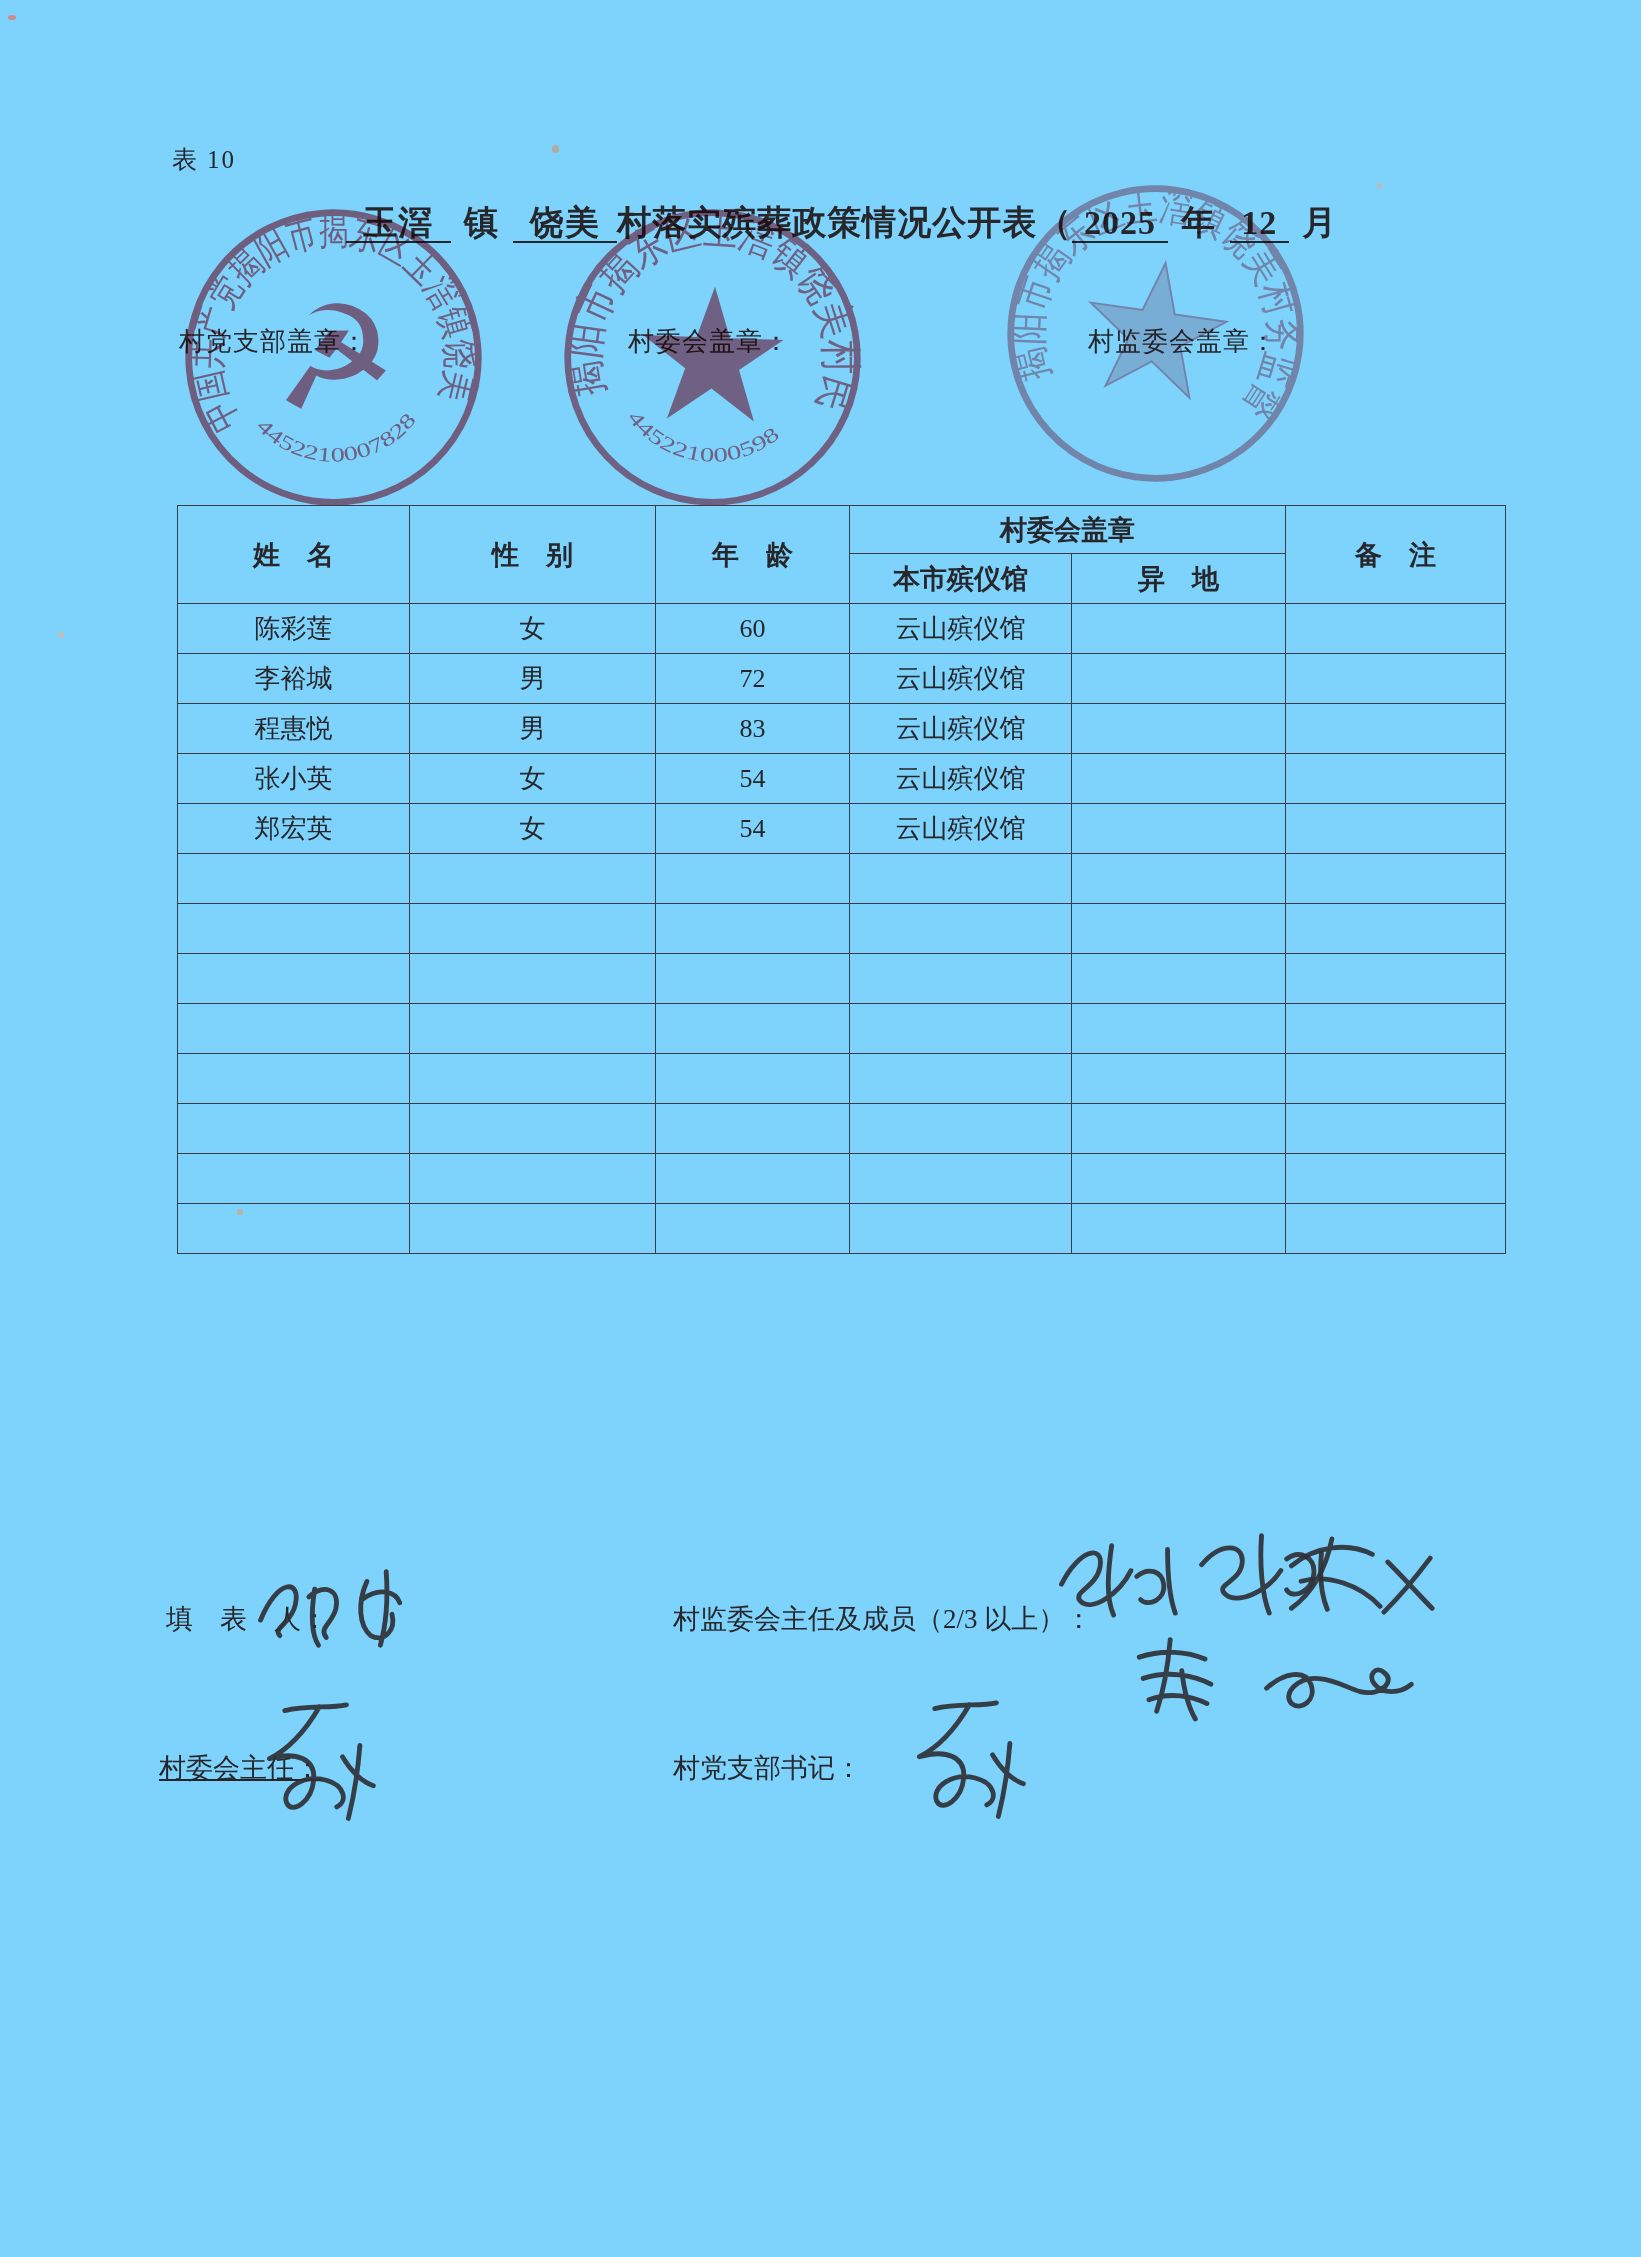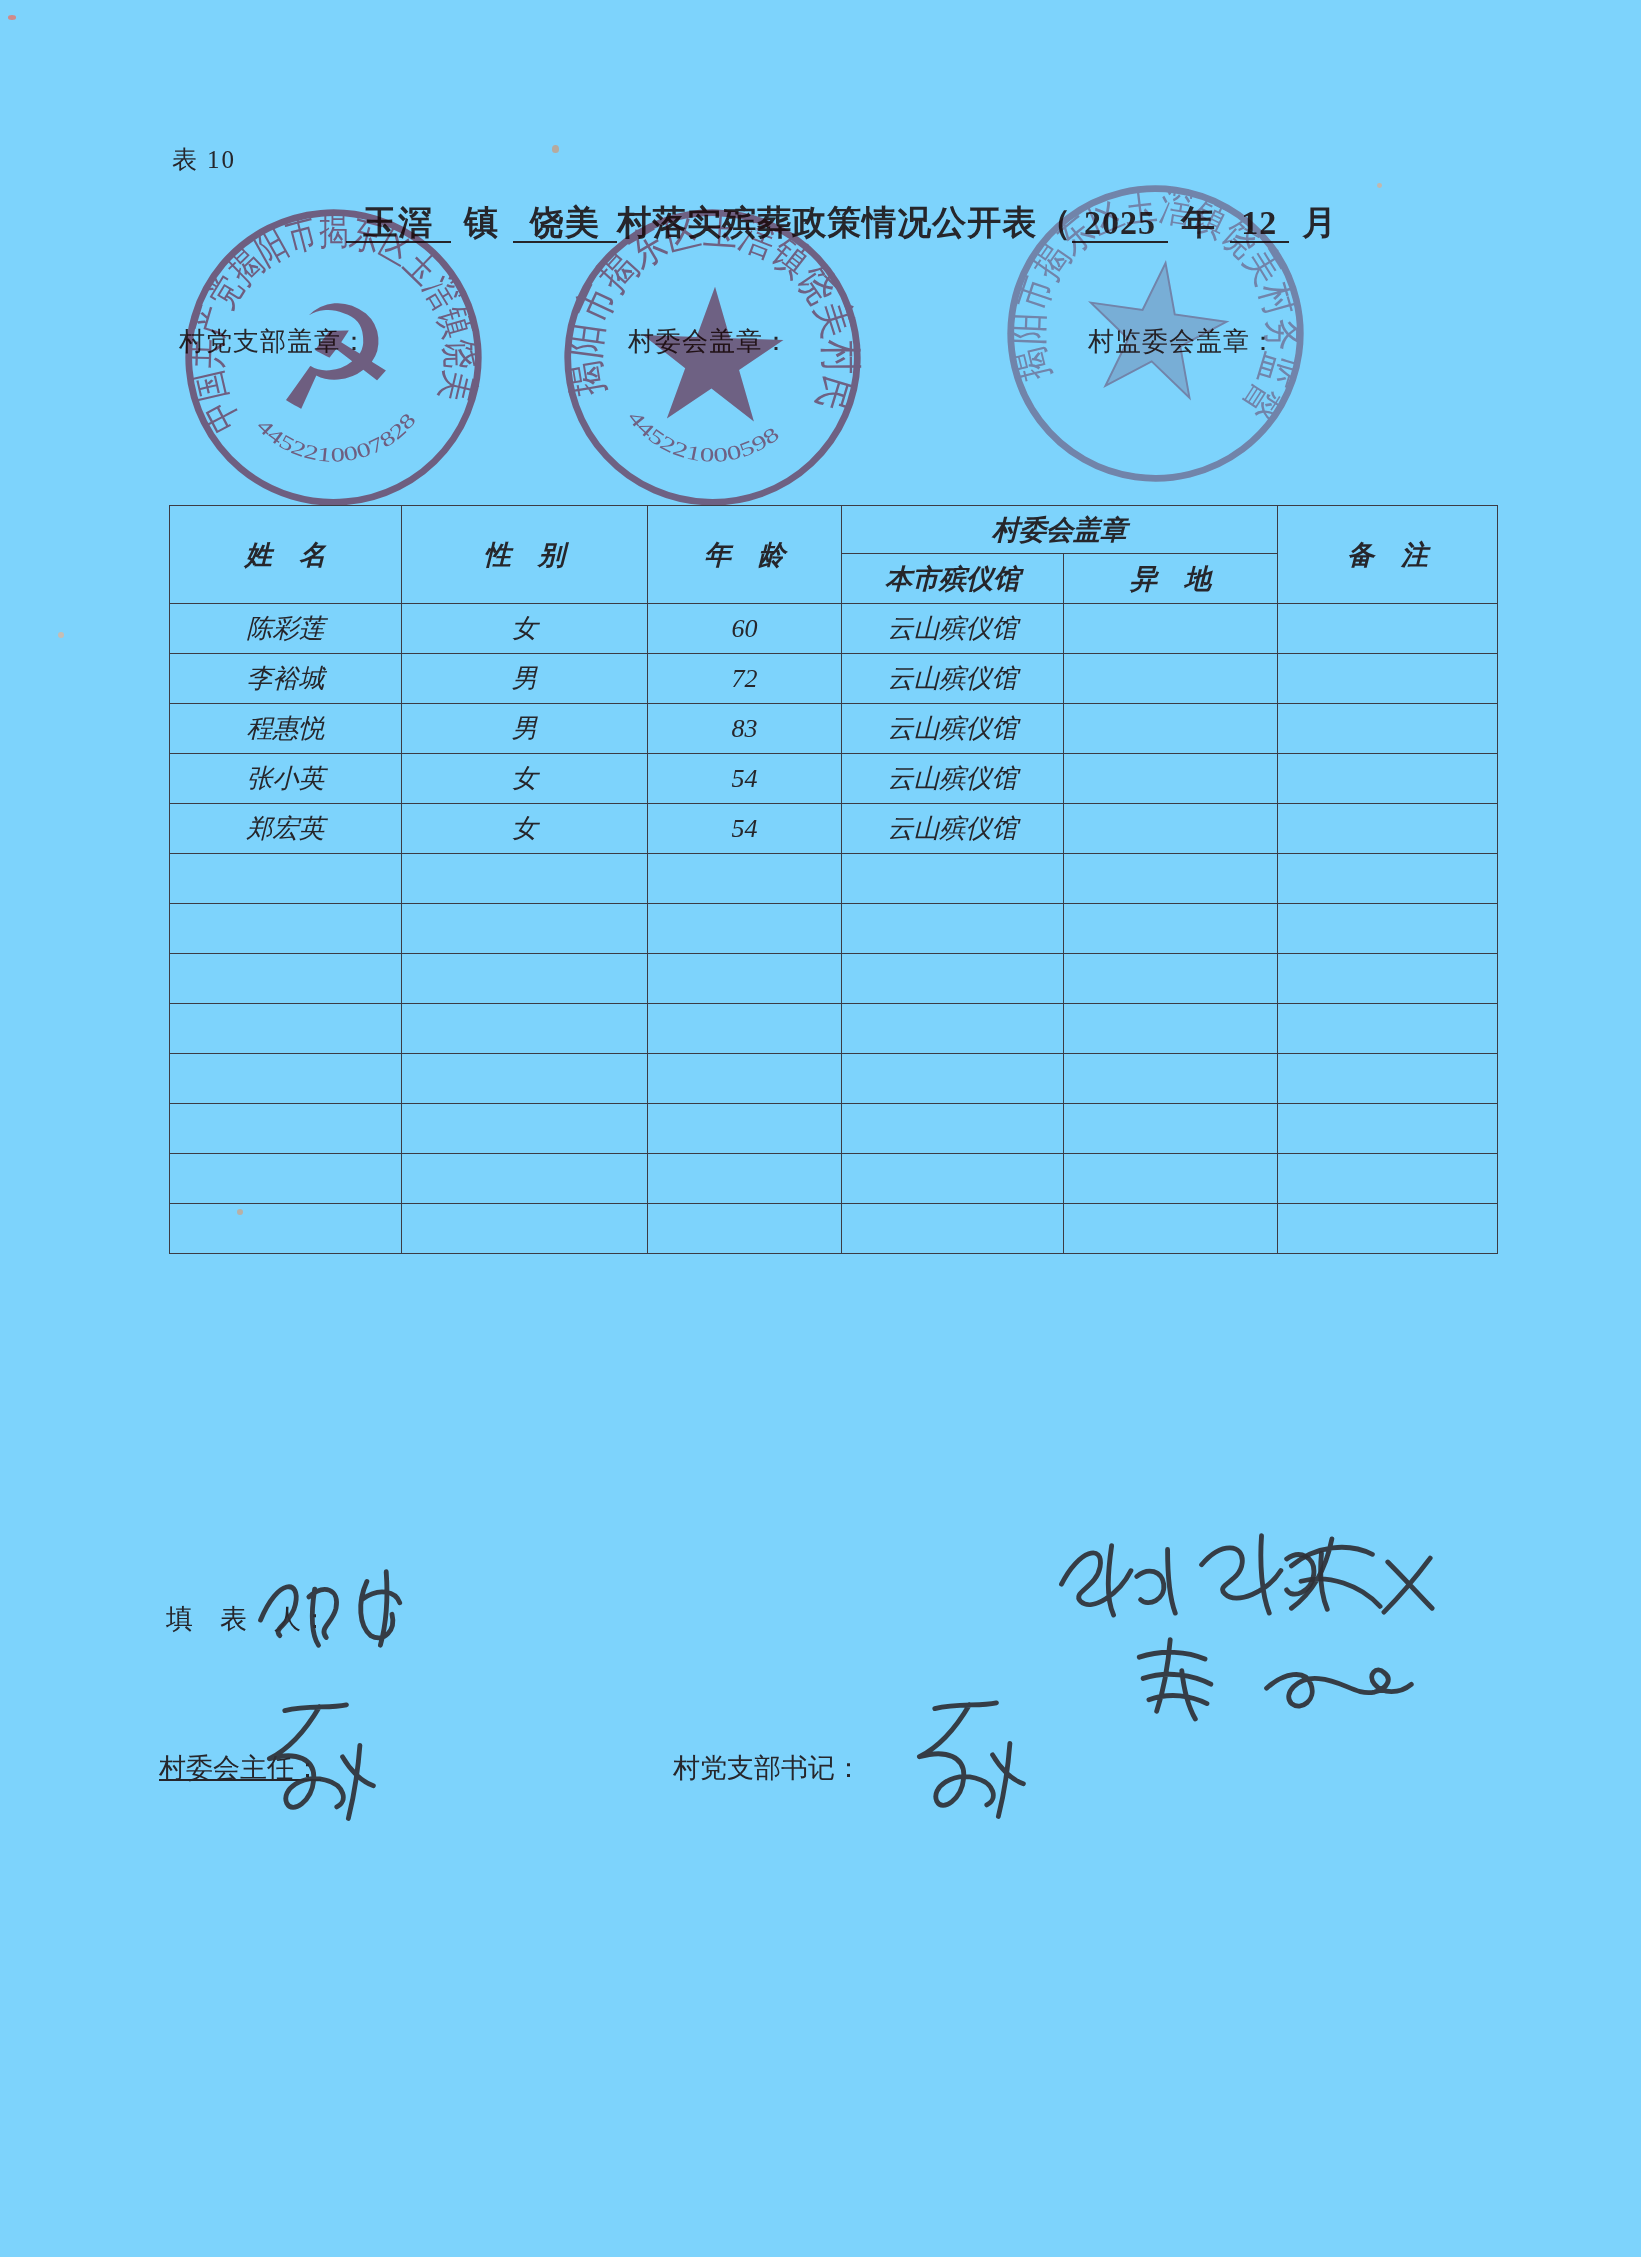--- a/index.html
+++ b/index.html
@@ -28,22 +28,22 @@
   .title .sp { display:inline-block; width:13.5px; }
   .seal-label { position:absolute; top:324px; font-size:26px; letter-spacing:1px; }
   .seal-label.l1 { left:179px; }
   .seal-label.l2 { left:628px; }
   .seal-label.l3 { left:1048px;margin-left:40px; }
   
   .stamp { position:absolute; mix-blend-mode:multiply; }
   .stamp text { font-family:"Liberation Serif","DejaVu Serif",serif; }
   
   .main-table {
-    position:absolute; left:169px; top:505px;
-    border-collapse:collapse; table-layout:fixed; width:1329px;font-style:italic;
+    position:absolute; left:177px; top:505px;
+    border-collapse:collapse; table-layout:fixed; width:1329px;
   }
   .main-table th, .main-table td {
     border:1.9px solid #3c3c44; padding:0;
     text-align:center; vertical-align:middle;
     overflow:hidden; white-space:nowrap;
   }
   .main-table thead th { font-size:27px; font-weight:600; }
   .main-table tbody td { font-size:26px; font-weight:400; }
   .hrow1 { height:48px; } .hrow2 { height:50px; } .brow { height:50px; }
   
@@ -240,20 +240,21 @@
           <td></td>
           <td></td>
           <td></td>
           <td></td>
           <td></td>
         </tr>
     </tbody>
   </table>
 
   <div class="foot-label" style="left:166px; top:1601px;">填　表　人：</div>
+  <div class="foot-label" style="left:673px; top:1601px;">村监委会主任及成员（2/3 以上）：</div>
   <div class="foot-label" style="left:159px; top:1750px;text-decoration:underline;">村委会主任：</div>
   <div class="foot-label" style="left:673px; top:1750px;">村党支部书记：</div>
 
   <svg class="sig" style="left:247px; top:1560px;" width="203" height="97" viewBox="0 0 210 100">
     <path d="M14,62 C32,18 56,20 50,46 C46,66 26,70 34,78 M70,30 C66,56 66,76 74,88 M64,38 C80,24 96,30 92,50 C88,66 74,70 82,80 M124,22 C114,44 116,68 128,78 C142,86 154,72 150,56 M120,40 C136,28 154,32 158,44 M144,12 C146,40 144,66 138,88"></path>
   </svg>
 
   <svg class="sig" style="left:1048px; top:1530px;" width="135" height="92" viewBox="0 0 140 95">
     <path d="M14,56 C32,20 58,14 54,38 C50,60 24,64 34,74 C46,85 74,66 86,42 M66,16 C62,44 60,70 68,88 M92,48 C104,38 118,42 120,56 C122,72 104,80 96,72 M124,20 C124,48 126,70 132,86"></path>
   </svg>

